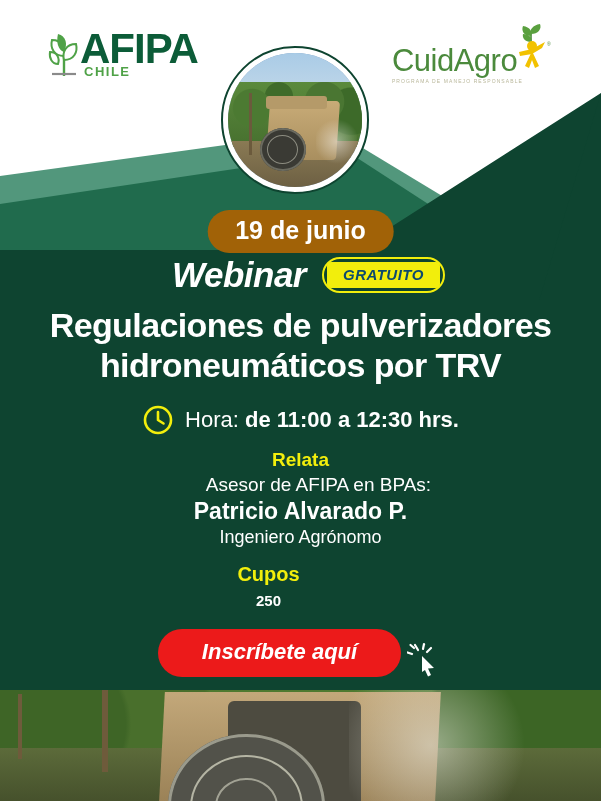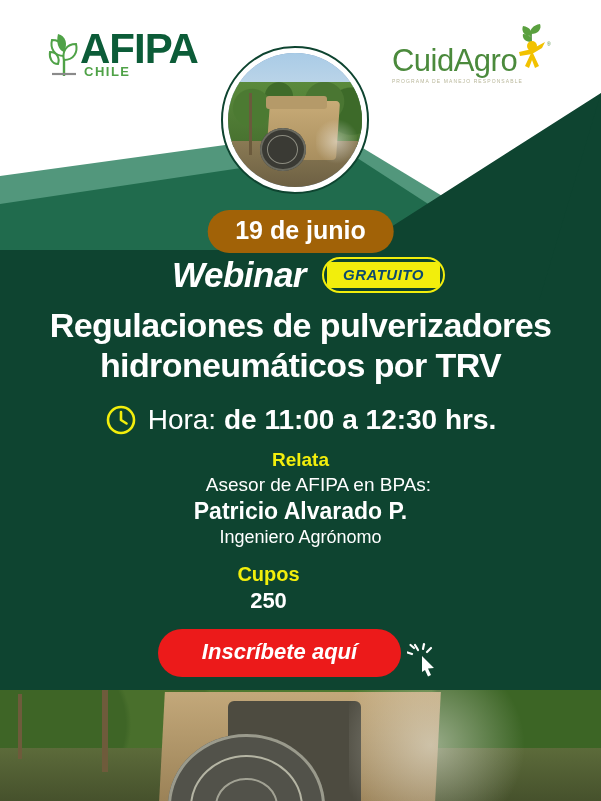--- a/index.html
+++ b/index.html
@@ -159,21 +159,21 @@
     padding:0 12px;box-sizing:border-box;
   }
 
   
   .hora-row{
     position:absolute;left:0;top:404px;width:601px;
     display:flex;align-items:center;justify-content:center;gap:11px;z-index:5;
   }
   .clock-icon{width:32px;height:32px;}
   .hora-text{
-    color:#ffffff;font-size:28px;
+    color:#ffffff;font-size:22px;
   }
   .hora-text b{font-weight:bold;}
 
   
   .relata-block{
     position:absolute;left:0;top:448px;width:601px;text-align:center;z-index:5;
   }
   .relata-label{
     color:#f2ee0c;font-size:19px;font-weight:bold;line-height:24px;
   }
@@ -185,21 +185,21 @@
   }
   .relata-prof{
     color:#ffffff;font-size:18px;line-height:24px;
   }
 
   
   .cupos-block{
     position:absolute;left:0;top:562px;width:537px;text-align:center;z-index:5;
   }
   .cupos-label{color:#f2ee0c;font-size:20px;font-weight:bold;line-height:25px;}
-  .cupos-value{color:#ffffff;font-size:22px;font-weight:bold;line-height:28px;}
+  .cupos-value{color:#ffffff;font-size:15px;font-weight:bold;line-height:28px;}
 
   
   .cta-wrap{
     position:absolute;left:0;top:624px;width:601px;
     display:flex;align-items:center;justify-content:center;z-index:5;
   }
   .cta-button{
     background:#ec1a1a;color:#ffffff;
     font-size:22px;font-weight:bold;font-style:italic;
     padding:10px 44px 12px 44px;border-radius:26px;

